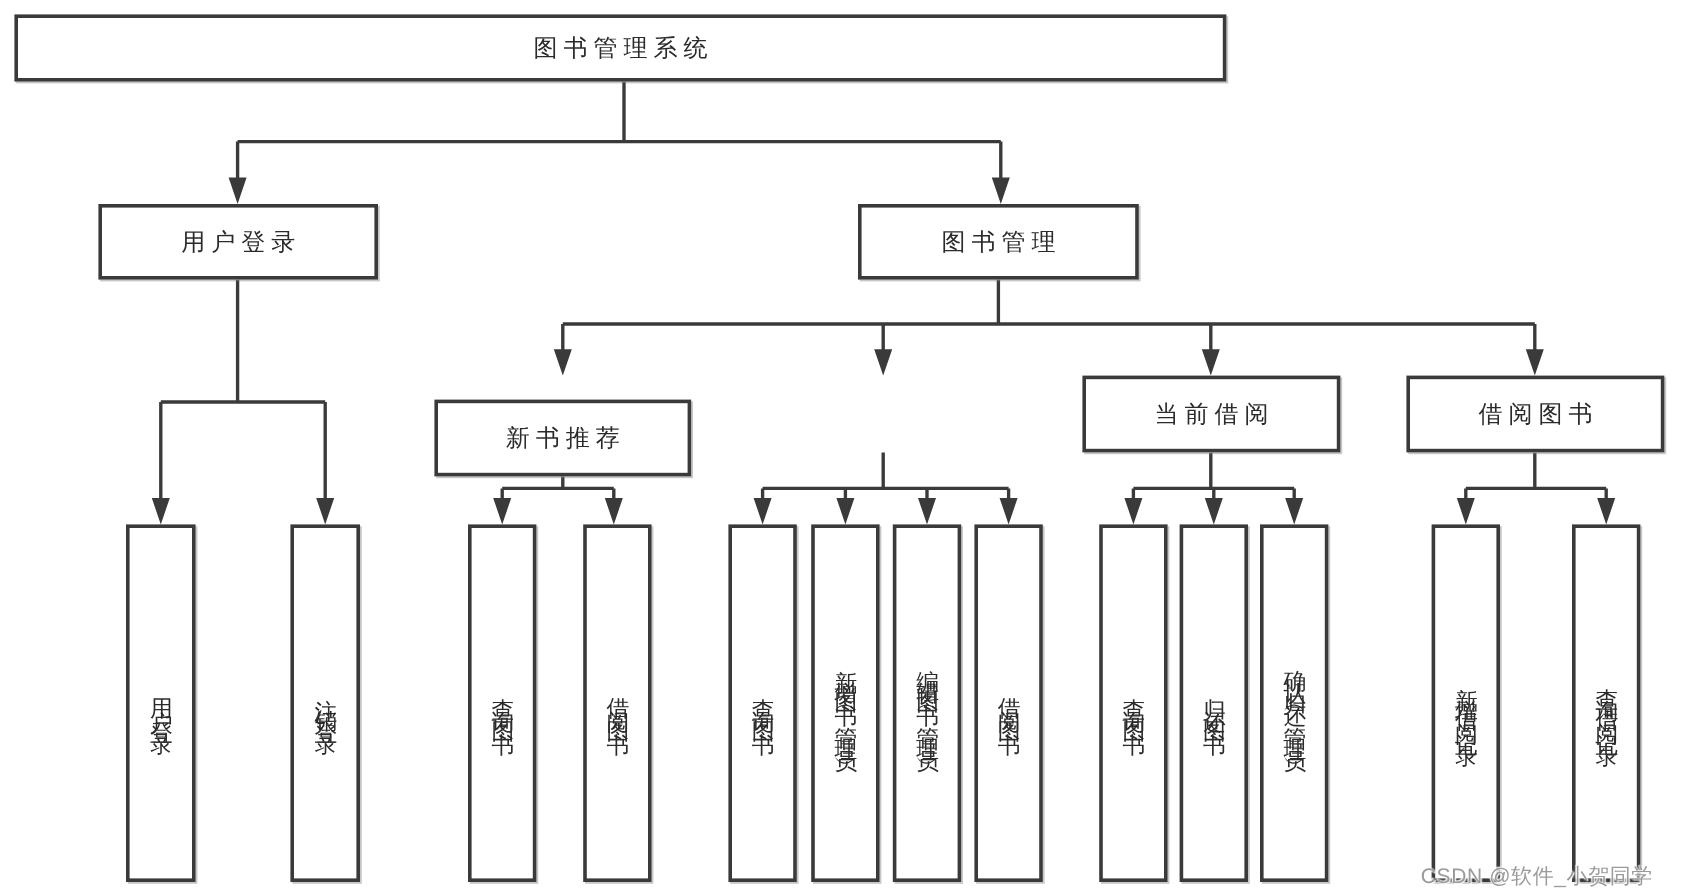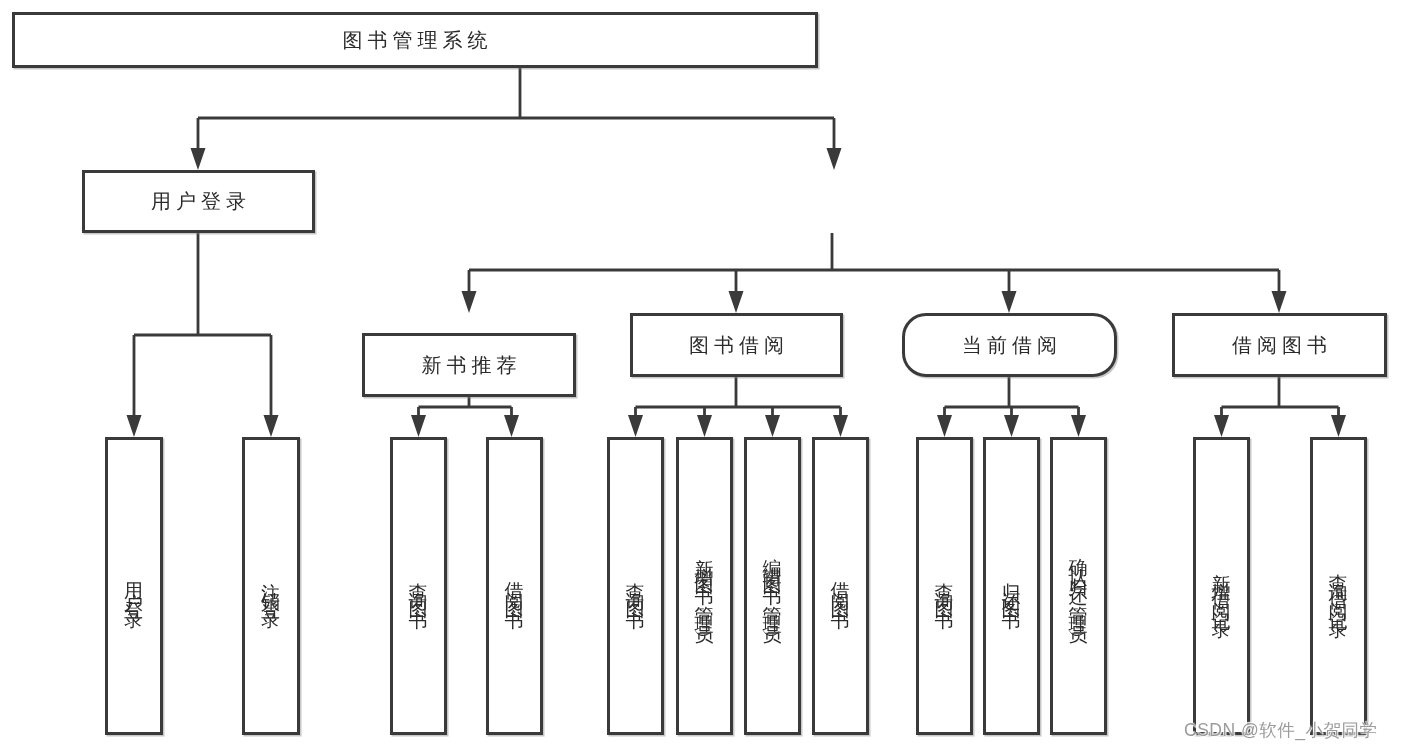--- a/index.html
+++ b/index.html
@@ -83,27 +83,27 @@
       M1001.5,291 L1016.5,291 L1009,313 Z  M1271.5,291 L1286.5,291 L1279,313 Z
       M126.5,415 L141.5,415 L134,437 Z  M263.5,415 L278.5,415 L271,437 Z
       M411,415 L426,415 L418.5,437 Z  M504,415 L519,415 L511.5,437 Z
       M628,415 L643,415 L635.5,437 Z  M697,415 L712,415 L704.5,437 Z
       M765,415 L780,415 L772.5,437 Z  M833,415 L848,415 L840.5,437 Z
       M937,415 L952,415 L944.5,437 Z  M1004,415 L1019,415 L1011.5,437 Z
       M1071,415 L1086,415 L1078.5,437 Z  M1214,415 L1229,415 L1221.5,437 Z
       M1331,415 L1346,415 L1338.5,437 Z"></path>
   </svg>
 
-  <div class="node hbox" style="left:12px; top:12px; width:806px; height:56px;">图书管理系统</div>
+  <div class="node hbox" style="left:12px; top:12px; width:1010px; height:56px;">图书管理系统</div>
 
   <div class="node hbox" style="left:82px; top:170px; width:233px; height:63px;">用户登录</div>
+  <div class="node hbox" style="left:715px; top:170px; width:234px; height:63px;">图书管理</div>
 
   <div class="node hbox" style="left:362px; top:313px; width:214px; height:64px;margin-top:20px;">新书推荐</div>
-  <div class="node hbox" style="left:630px; top:313px; width:213px; height:64px;">图书借阅</div>
-  <div class="node hbox" style="left:902px; top:313px; width:215px; height:64px;border-radius:24px;">当前借阅</div>
+  <div class="node hbox" style="left:902px; top:313px; width:215px; height:64px;">当前借阅</div>
   <div class="node hbox" style="left:1172px; top:313px; width:215px; height:64px;">借阅图书</div>
 
   <div class="node vbox" style="left:105px; top:437px; width:58px; height:298px;">用户登录</div>
   <div class="node vbox" style="left:242px; top:437px; width:58px; height:298px;">注销登录</div>
 
   <div class="node vbox" style="left:390px; top:437px; width:57px; height:298px;">查询图书</div>
   <div class="node vbox" style="left:486px; top:437px; width:57px; height:298px;">借阅图书</div>
 
   <div class="node vbox" style="left:607px; top:437px; width:57px; height:298px;">查询图书</div>
   <div class="node vbox" style="left:676px; top:437px; width:57px; height:298px;">新增图书（管理员）</div>

